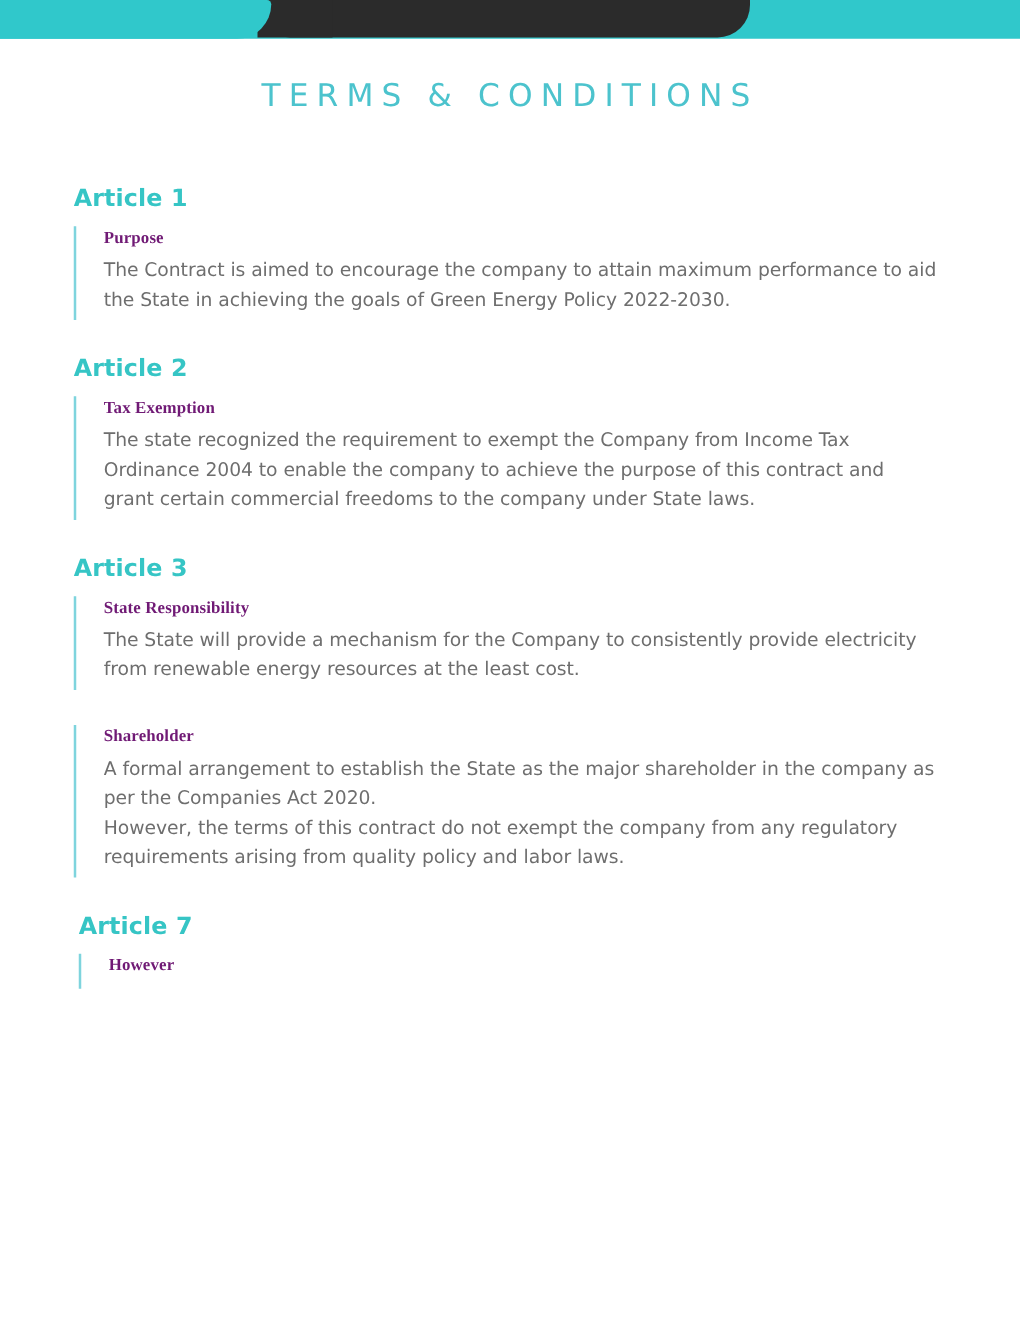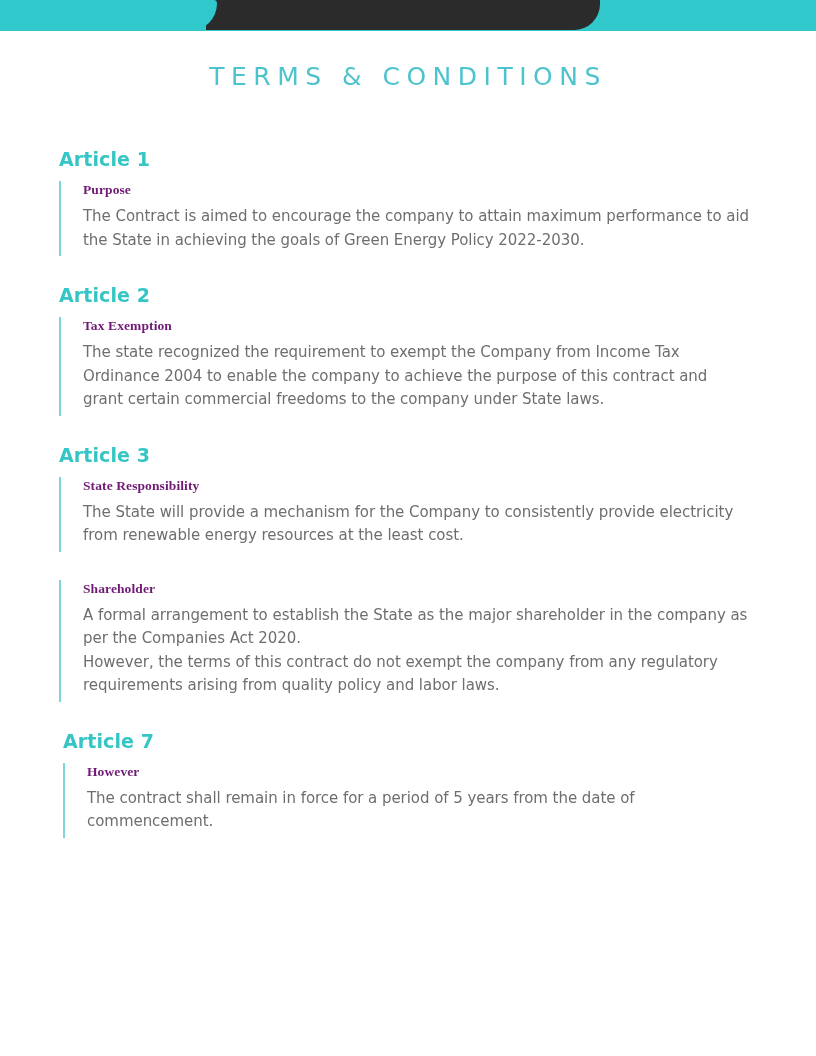--- a/index.html
+++ b/index.html
@@ -165,16 +165,15 @@
       <div class="article-body">
         <div class="article-subheading">Shareholder</div>
         <div class="article-paragraph"> A formal arrangement to establish the State as the major shareholder in the company as per the Companies Act 2020.</div>
         <div class="article-paragraph">However, the terms of this contract do not exempt the company from any regulatory requirements arising from quality policy and labor laws.</div>
       </div>
     </div>
     <div class="article indented">
       <div class="article-heading">Article 7</div>
       <div class="article-body">
         <div class="article-subheading">However</div>
-        <div class="article-paragraph">The contract shall remain in force for a period of 5 years from the date of commencement.</div>
       </div>
     </div>
   </div>
 
 </body></html>

